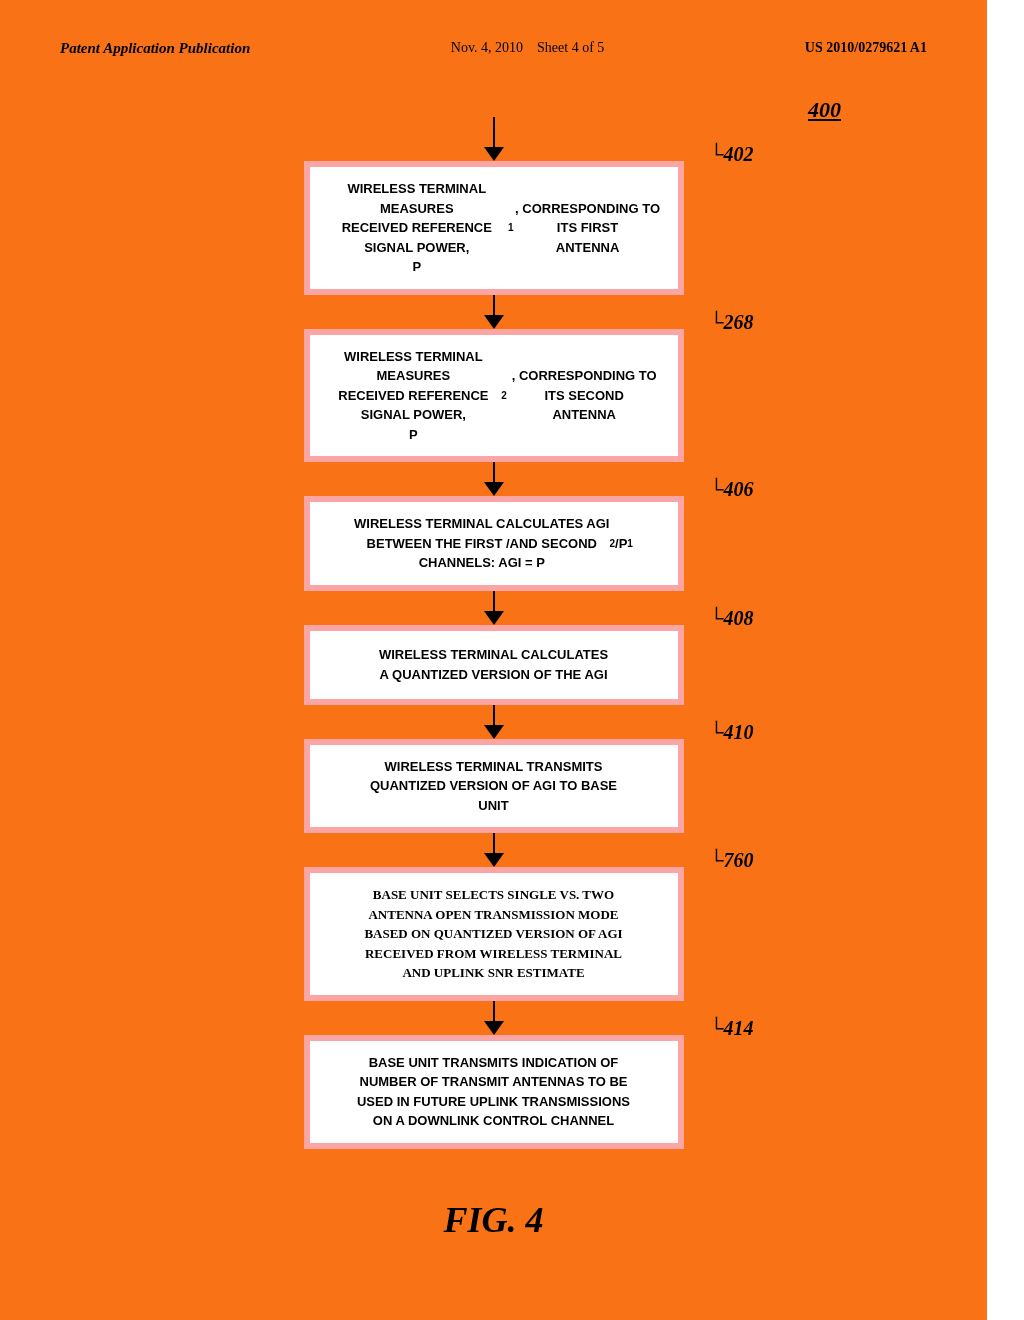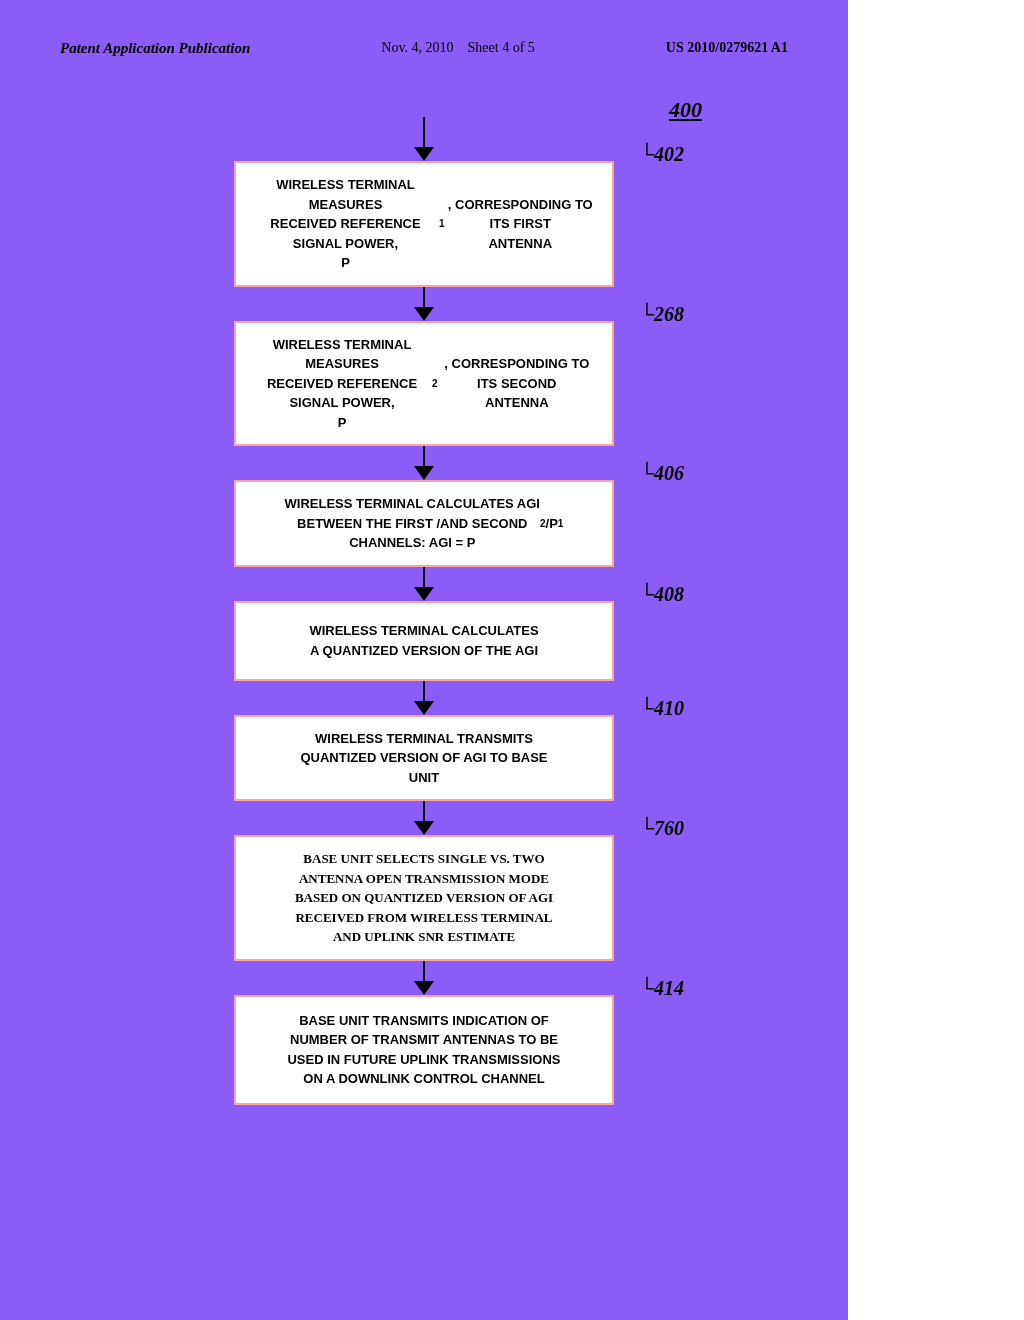--- a/index.html
+++ b/index.html
@@ -11,23 +11,23 @@
     body {
       background: #ffffff;
       font-family: 'Times New Roman', Times, serif;
       width: 1024px;
       min-height: 1320px;
       position: relative;
       overflow-x: hidden;
     }
 
     .page-container {
-      width: 848px;
+      width: 987px;
       min-height: 1320px;
-      background: #8b5cf6;
+      background: #f97316;
       padding: 40px 60px;
       position: relative;
     }
 
     
     .header {
       display: flex;
       justify-content: space-between;
       align-items: flex-start;
       margin-bottom: 40px;
@@ -90,21 +90,21 @@
       display: flex;
       align-items: center;
       justify-content: center;
       width: 100%;
       position: relative;
     }
 
     .flow-box {
       width: 380px;
       min-height: 80px;
-      border: 2px solid #fca5a5;
+      border: 6px solid #fca5a5;
       display: flex;
       align-items: center;
       justify-content: center;
       text-align: center;
       font-size: 13px;
       font-weight: bold;
       font-family: Arial, Helvetica, sans-serif;
       padding: 12px 16px;
       background: #ffffff;
       line-height: 1.5;
@@ -298,14 +298,15 @@
               BASE UNIT TRANSMITS INDICATION OF<br>NUMBER OF TRANSMIT ANTENNAS TO BE<br>USED IN FUTURE UPLINK TRANSMISSIONS<br>ON A DOWNLINK CONTROL CHANNEL
             </div>
             <span class="ref-label">└414</span>
           </div>
         </div>
       </div>
 
     </div>
   </div>
 
+  <div class="figure-caption">FIG. 4</div>
 
 </div>
 
 </body></html>

